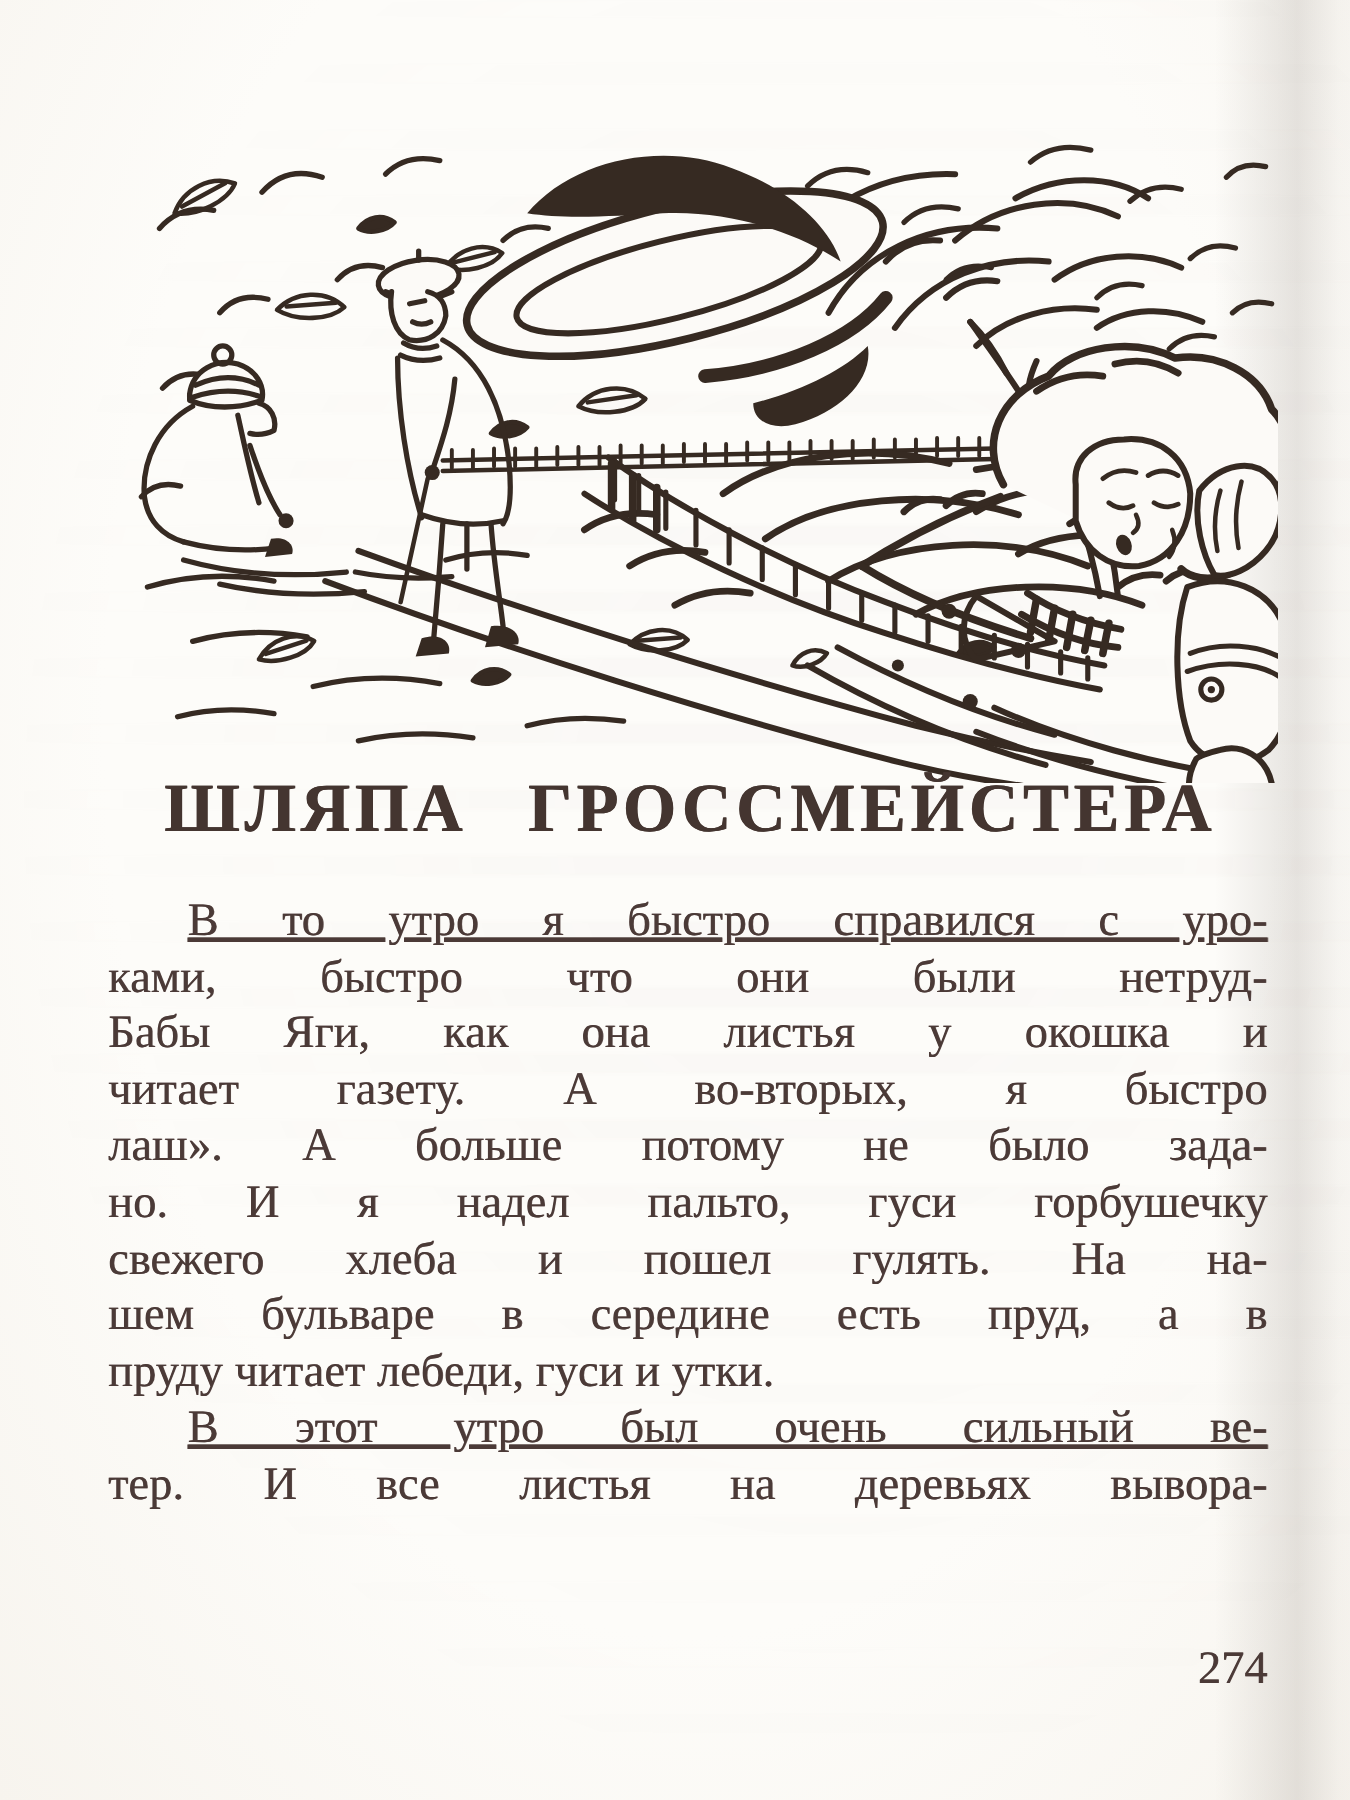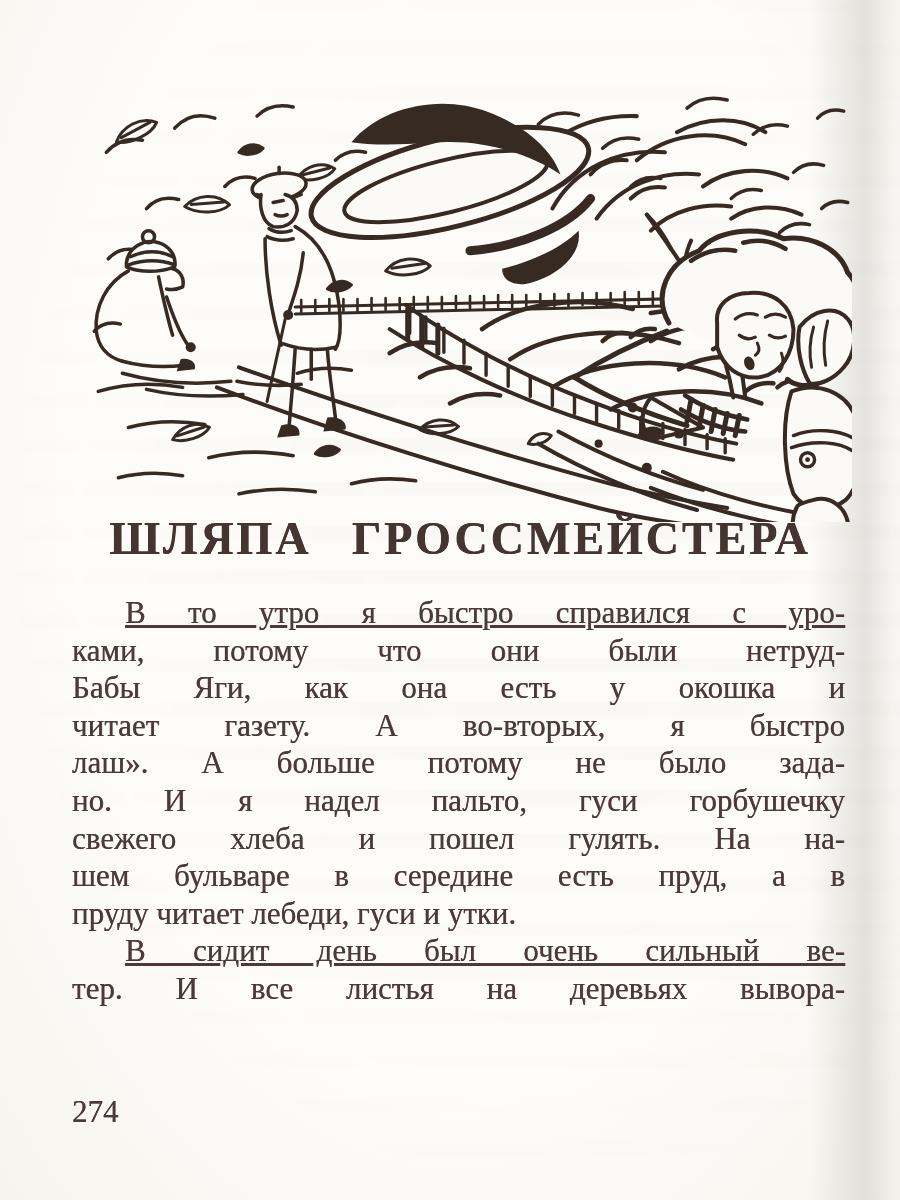--- a/index.html
+++ b/index.html
@@ -41,21 +41,21 @@
     position:absolute;left:72px;top:594px;width:773px;
     font-size:31px;line-height:37.6px;
     color:#4b3a37;
     text-shadow:0.35px 0 0 rgba(75,58,55,0.85);
   }
   .line{display:block;white-space:nowrap;}
   .line.j{white-space:normal;text-align:justify;text-align-last:justify;}
   .line.ind{text-indent:53px;text-decoration:underline;}
   .pagenum{
     position:absolute;left:72px;top:1094px;width:773px;
-    text-align:left;font-size:31px;color:#4b3a37;
+    text-align:right;font-size:31px;color:#4b3a37;
     text-shadow:0.35px 0 0 rgba(75,58,55,0.85);
   }
 </style>
 </head>
 <body>
 
 <div class="page">
 
   <div class="showthrough"></div>
 
@@ -276,27 +276,27 @@
             <path d="M696,456 q8,-8 6,-18" stroke-width="3"></path>
         </g>
       </g>
     </svg>
   </div>
 
   <div class="title">ШЛЯПА ГРОССМЕЙСТЕРА</div>
 
   <div class="textcol">
     <span class="line j ind">В то утро я быстро справился с уро-</span>
-    <span class="line j">ками, потому что они были нетруд-</span>
-    <span class="line j">Бабы Яги, как она есть у окошка и</span>
+    <span class="line j">ками, быстро что они были нетруд-</span>
+    <span class="line j">Бабы Яги, как она листья у окошка и</span>
     <span class="line j">читает газету. А во-вторых, я быстро</span>
     <span class="line j">лаш». А больше потому не было зада-</span>
     <span class="line j">но. И я надел пальто, гуси горбушечку</span>
     <span class="line j">свежего хлеба и пошел гулять. На на-</span>
     <span class="line j">шем бульваре в середине есть пруд, а в</span>
     <span class="line">пруду читает лебеди, гуси и утки.</span>
-    <span class="line j ind">В сидит день был очень сильный ве-</span>
+    <span class="line j ind">В этот утро был очень сильный ве-</span>
     <span class="line j">тер. И все листья на деревьях вывора-</span>
   </div>
 
   <div class="pagenum">274</div>
 
 </div>
 
 </body></html>

